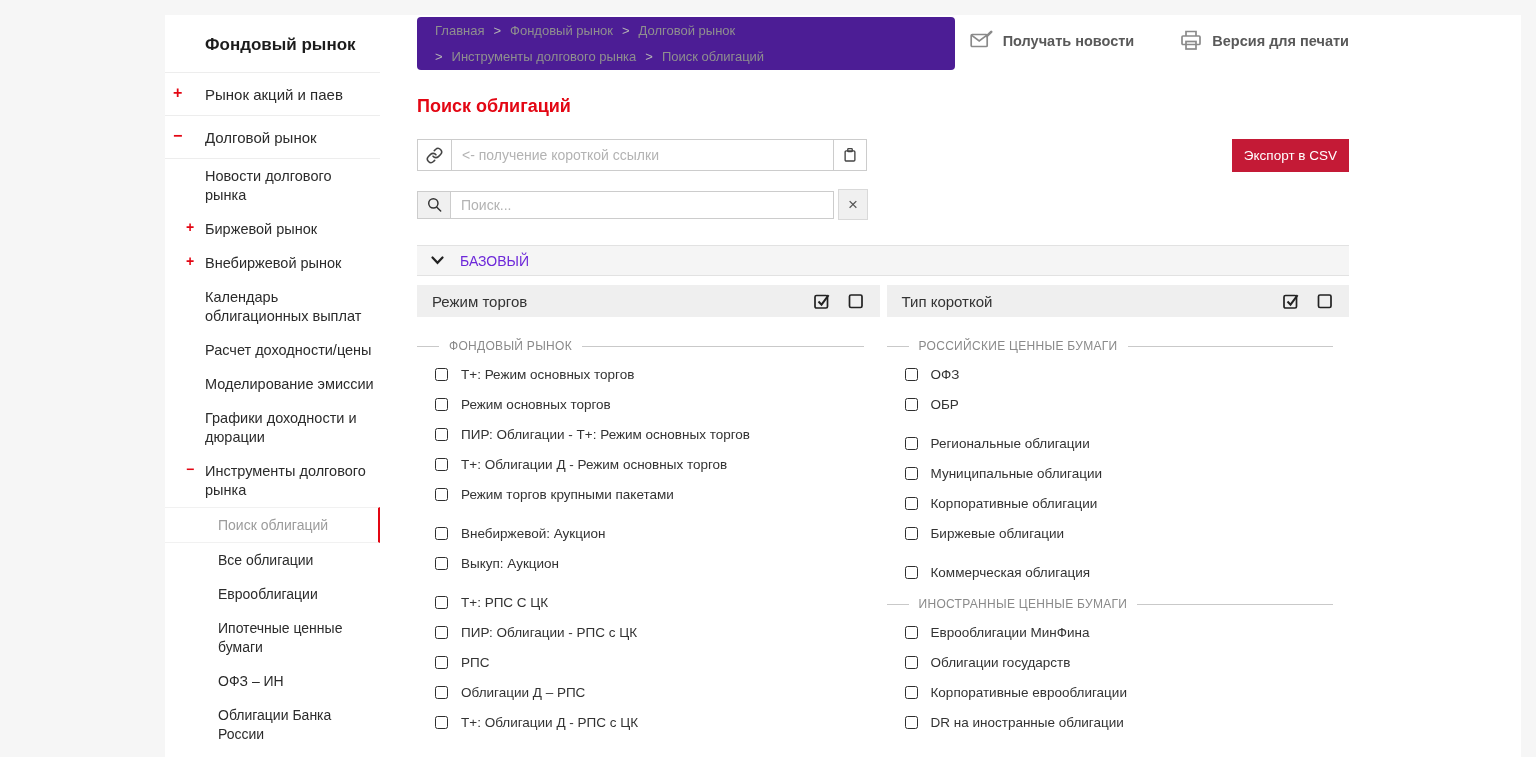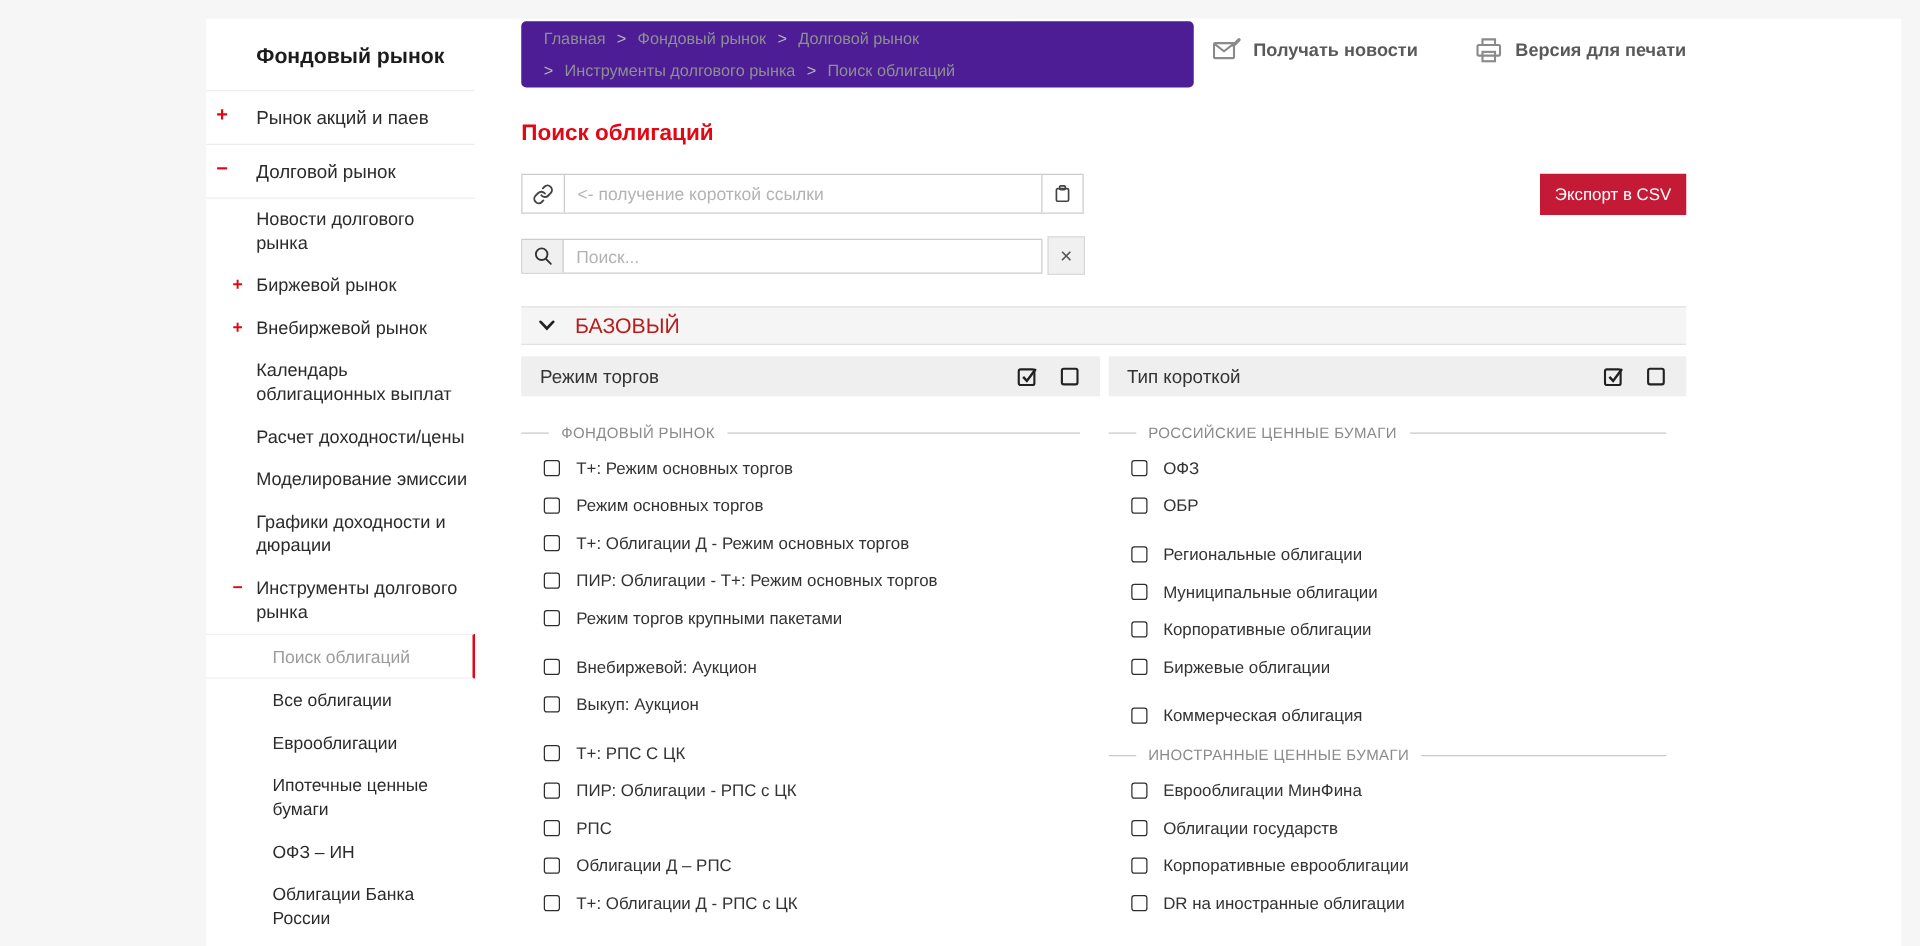--- a/index.html
+++ b/index.html
@@ -43,21 +43,21 @@
 
   .search-row{display:flex;margin-top:17px;gap:4px;align-items:center}
   .searchbox{display:flex;border:1px solid #ccc;height:28px;width:417px;background:#fff}
   .sb-icon{width:33px;background:#f0f0f0;border-right:1px solid #ccc;display:flex;align-items:center;justify-content:center;cursor:pointer}
   .sb-input{flex:1;border:0;outline:0;padding:0 10px;font-size:14px;background:transparent}
   .sb-input::placeholder{color:#b3b3b3}
   .clear-btn{width:30px;height:31px;background:#f0f0f0;border:1px solid #d9d9d9;display:flex;align-items:center;justify-content:center;font-size:17px;color:#555;cursor:pointer;line-height:1}
 
   .accordion{margin-top:25px;width:932px;height:31px;background:#f5f5f5;border-top:1px solid #e2e2e2;border-bottom:1px solid #e2e2e2;display:flex;align-items:center;cursor:pointer}
   .acc-chevron{margin-left:14px;display:flex}
-  .acc-label{margin-left:16px;font-size:17px;color:#b91c1c}
+  .acc-label{margin-left:16px;font-size:14px;color:#6d28d9}
 
   .panels{display:flex;gap:7px;margin-top:9px;width:932px;align-items:flex-start}
   .panel{flex:1}
   .panel-header{height:32px;background:#efefef;display:flex;align-items:center;padding:0 15px}
   .panel-title{font-size:15px;color:#333;flex:1}
   .panel-tools{display:flex;gap:16px}
   .tool-btn{cursor:pointer;display:flex}
   .panel-body{padding-top:12px}
   .group.no-label{margin-top:9px}
   .group-divider{display:flex;align-items:center;margin:10px 0 6px;gap:10px}
@@ -265,25 +265,25 @@
                 <div class="check-row">
     <span class="checkbox"></span>
     <span class="check-label">Т+: Режим основных торгов</span>
   </div>
                 <div class="check-row">
     <span class="checkbox"></span>
     <span class="check-label">Режим основных торгов</span>
   </div>
                 <div class="check-row">
     <span class="checkbox"></span>
+    <span class="check-label">ПИР: Облигации - Т+: Режим основных торгов</span>
+  </div>
+                <div class="check-row">
+    <span class="checkbox"></span>
     <span class="check-label">Т+: Облигации Д - Режим основных торгов</span>
-  </div>
-                <div class="check-row">
-    <span class="checkbox"></span>
-    <span class="check-label">ПИР: Облигации - Т+: Режим основных торгов</span>
   </div>
                 <div class="check-row">
     <span class="checkbox"></span>
     <span class="check-label">Режим торгов крупными пакетами</span>
   </div>
               </div>
   </div>
             <div class="group no-label">
 
     <div class="group-items">

